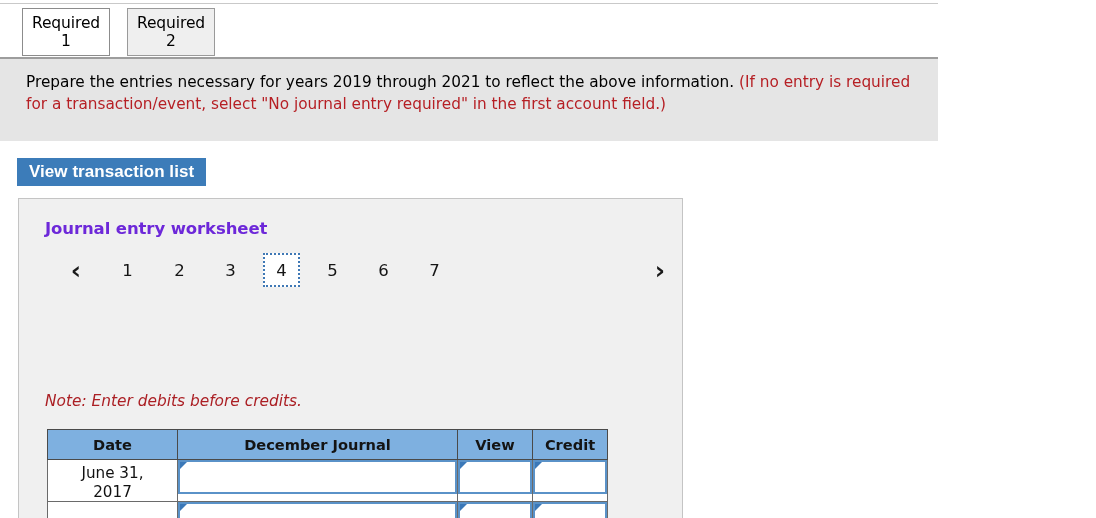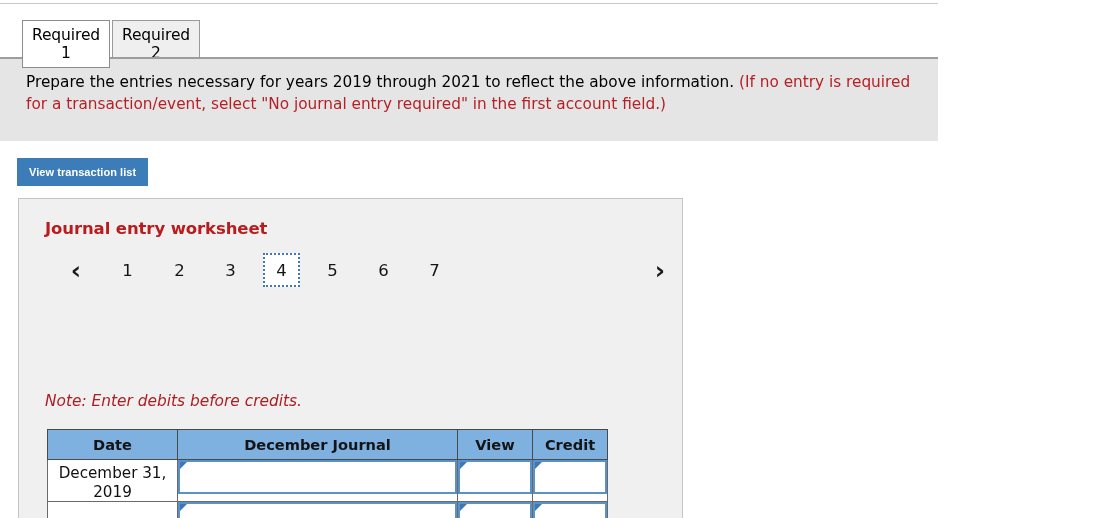--- a/index.html
+++ b/index.html
@@ -14,22 +14,22 @@
   #root { position: relative; width: 1096px; height: 518px; }
 
   
   .top-rule {
     position: absolute; left: 0; top: 3px;
     width: 938px; height: 1px; background: #c9c9c9;
   }
 
   
   .tabstrip {
-    position: absolute; left: 22px; top: 20px;
-    display: flex; align-items: flex-end; gap: 0;
+    position: absolute; left: 22px; top: 8px;
+    display: flex; align-items: flex-end; gap: 15px;
   }
   .tab {
     width: 88px; height: 48px;
     border: 1px solid #9a9a9a;
     background: #efefef;
     color: #000;
     font-size: 15.5px;
     line-height: 1.18;
     text-align: center;
     padding-top: 5px;
@@ -51,41 +51,41 @@
     color: #000000;
   }
   .banner .red { color: #b61f24; }
 
   
   .vtl-btn {
     position: absolute; left: 17px; top: 158px;
     height: 28px;
     background: #3c7cb9;
     color: #ffffff;
-    font-size: 11px;
+    font-size: 17px;
     font-weight: bold;
     border: none;
     padding: 0 12px;
     cursor: pointer;
     display: flex; align-items: center;
     letter-spacing: 0.05px;
   }
 
   
   .panel {
     position: absolute; left: 18px; top: 198px;
     width: 665px; height: 320px;
     background: #f0f0f0;
     border: 1px solid #c4c4c4;
     border-bottom: none;
     overflow: hidden;
   }
   .panel-title {
     margin: 20px 0 0 26px;
-    font-size: 16.5px; font-weight: bold; color: #b91c1c;
+    font-size: 16.5px; font-weight: bold; color: #6d28d9;
     letter-spacing: -0.1px;
   }
 
   
   .pager {
     position: relative;
     margin: 15px 0 0 0;
     height: 38px;
   }
   .chev {
@@ -238,22 +238,22 @@
         <th>Date</th>
         <th>December Journal</th>
         <th>View</th>
         <th>Credit</th>
       </tr>
     </thead>
     <tbody>
       <tr class="row1">
         <td>
           <div class="date-cell">
-            <div>December 31,</div>
-            <div>2019</div>
+            <div>June 31,</div>
+            <div>2017</div>
           </div>
         </td>
         <td class="incell">
           <div class="inbox">
             <span class="tri"></span>
             <span></span>
           </div>
         </td>
         <td class="incell">
           <div class="inbox">

